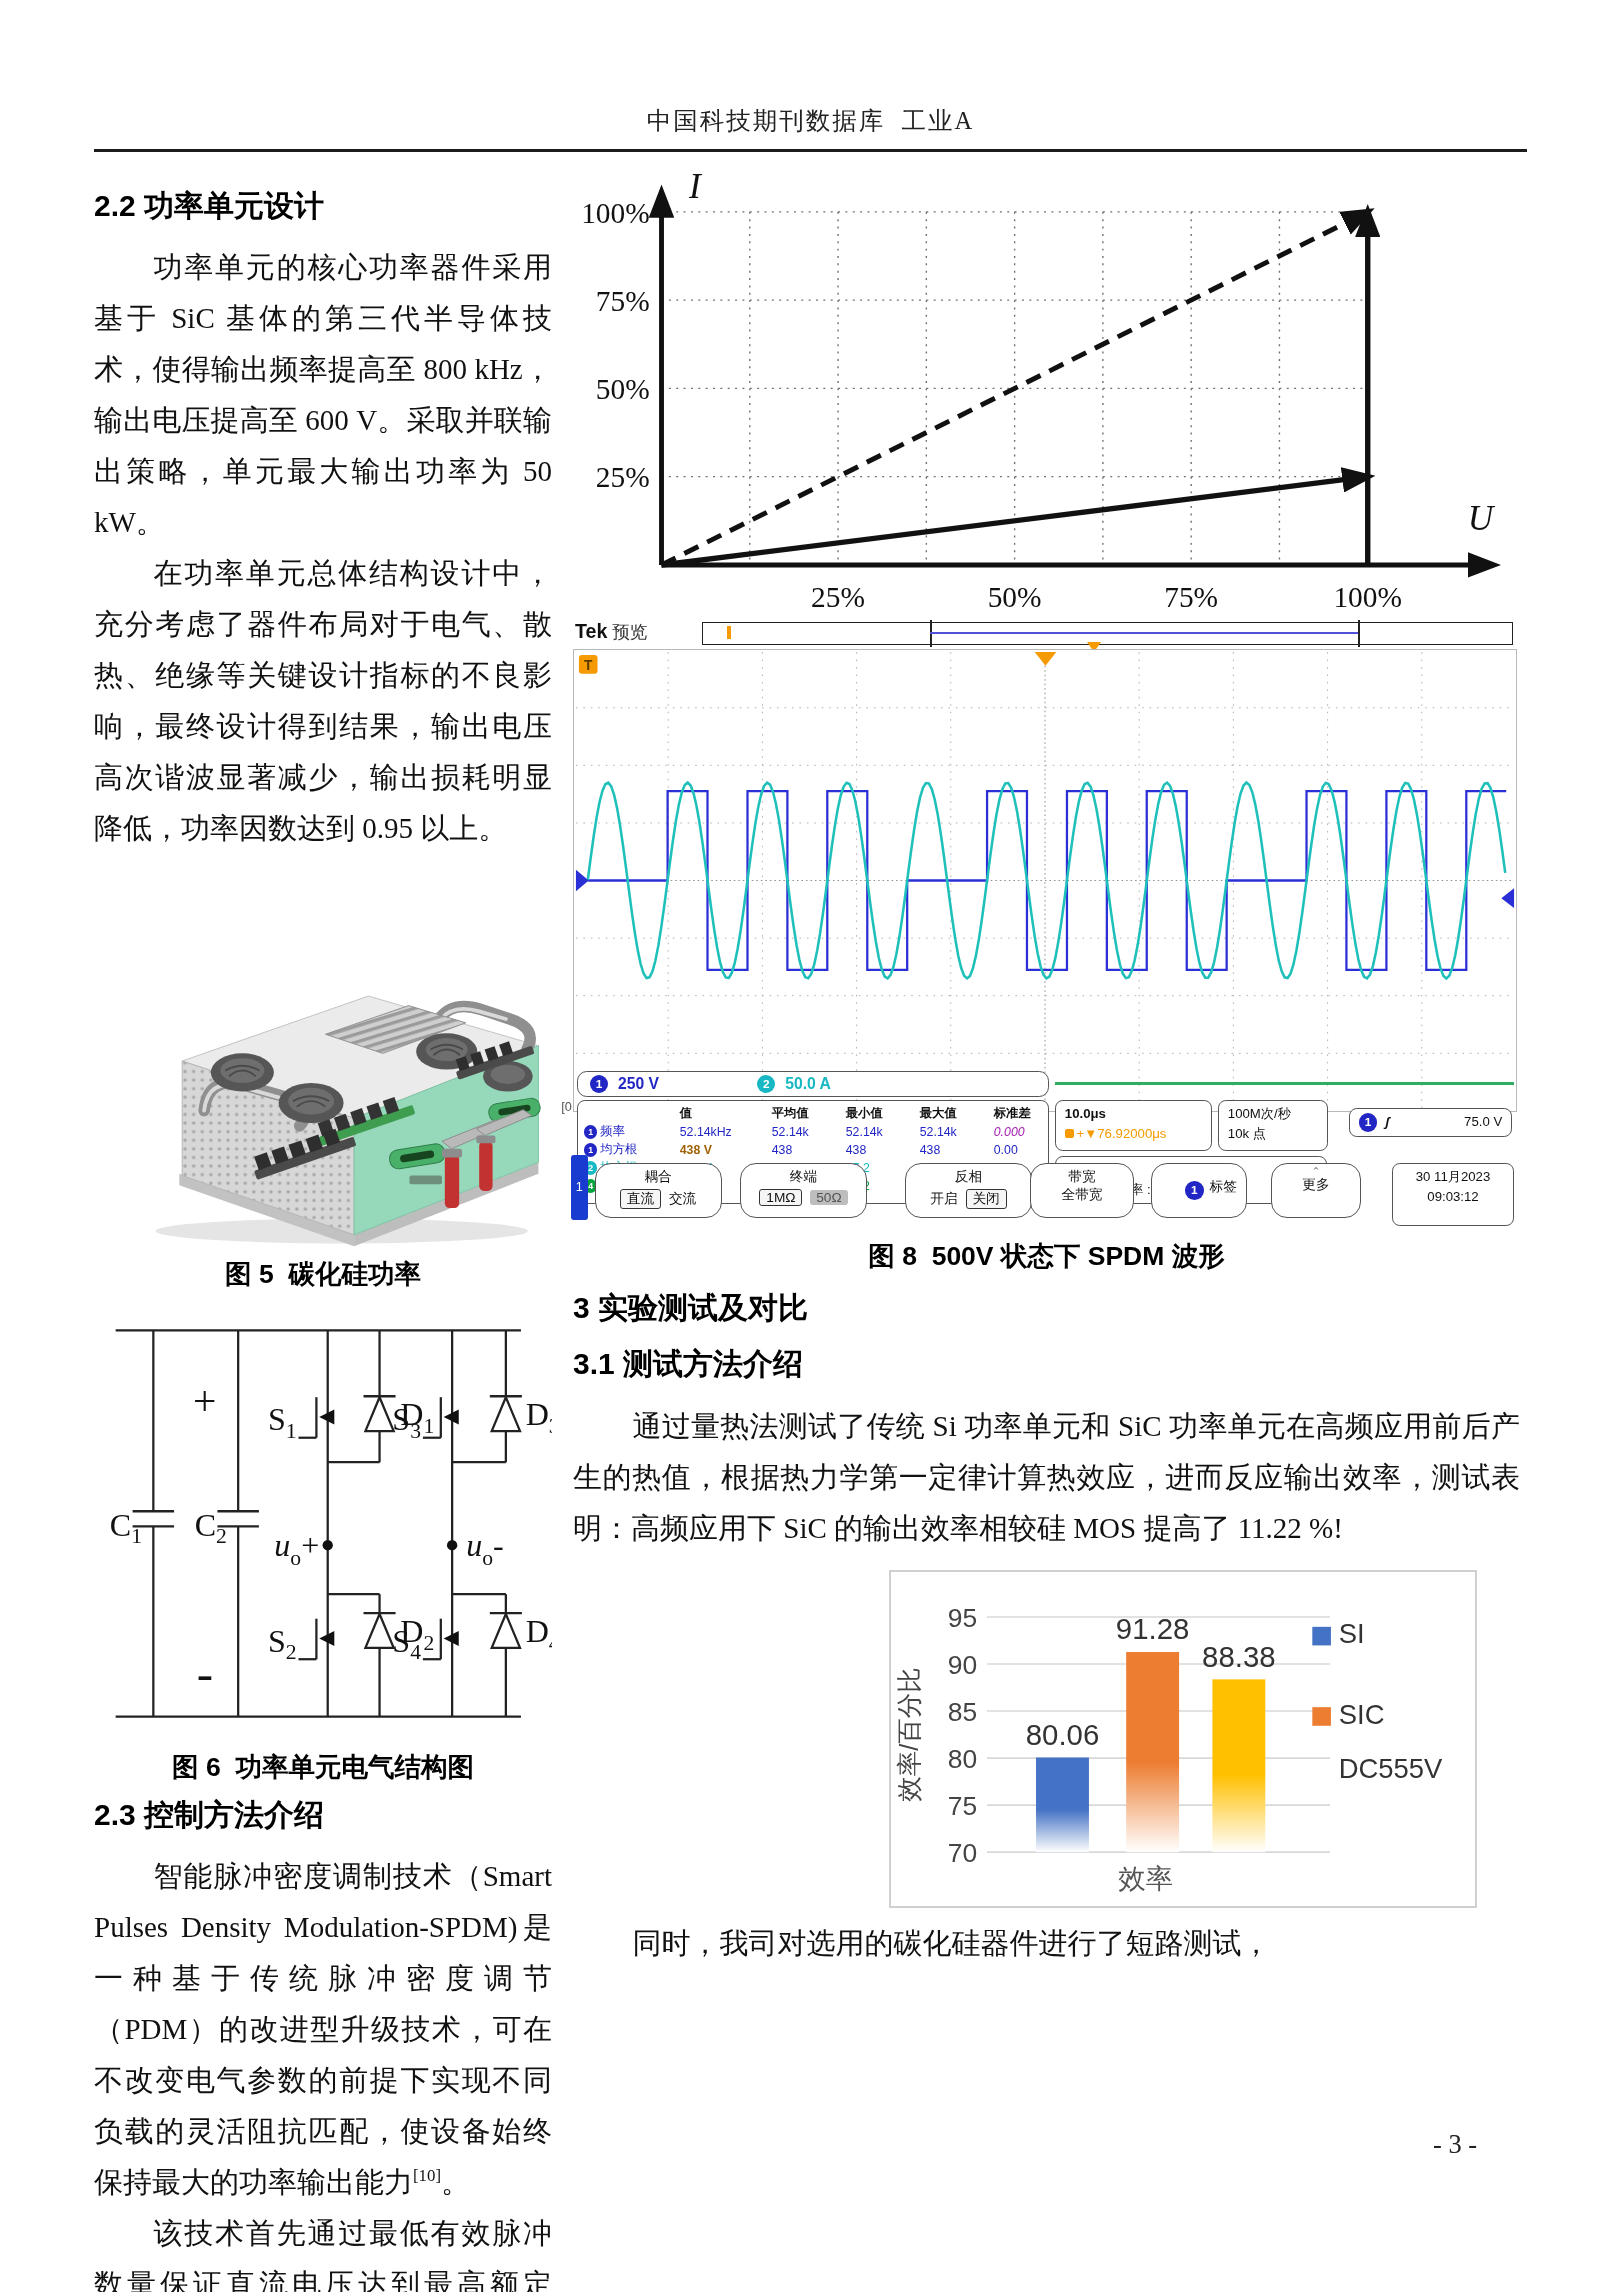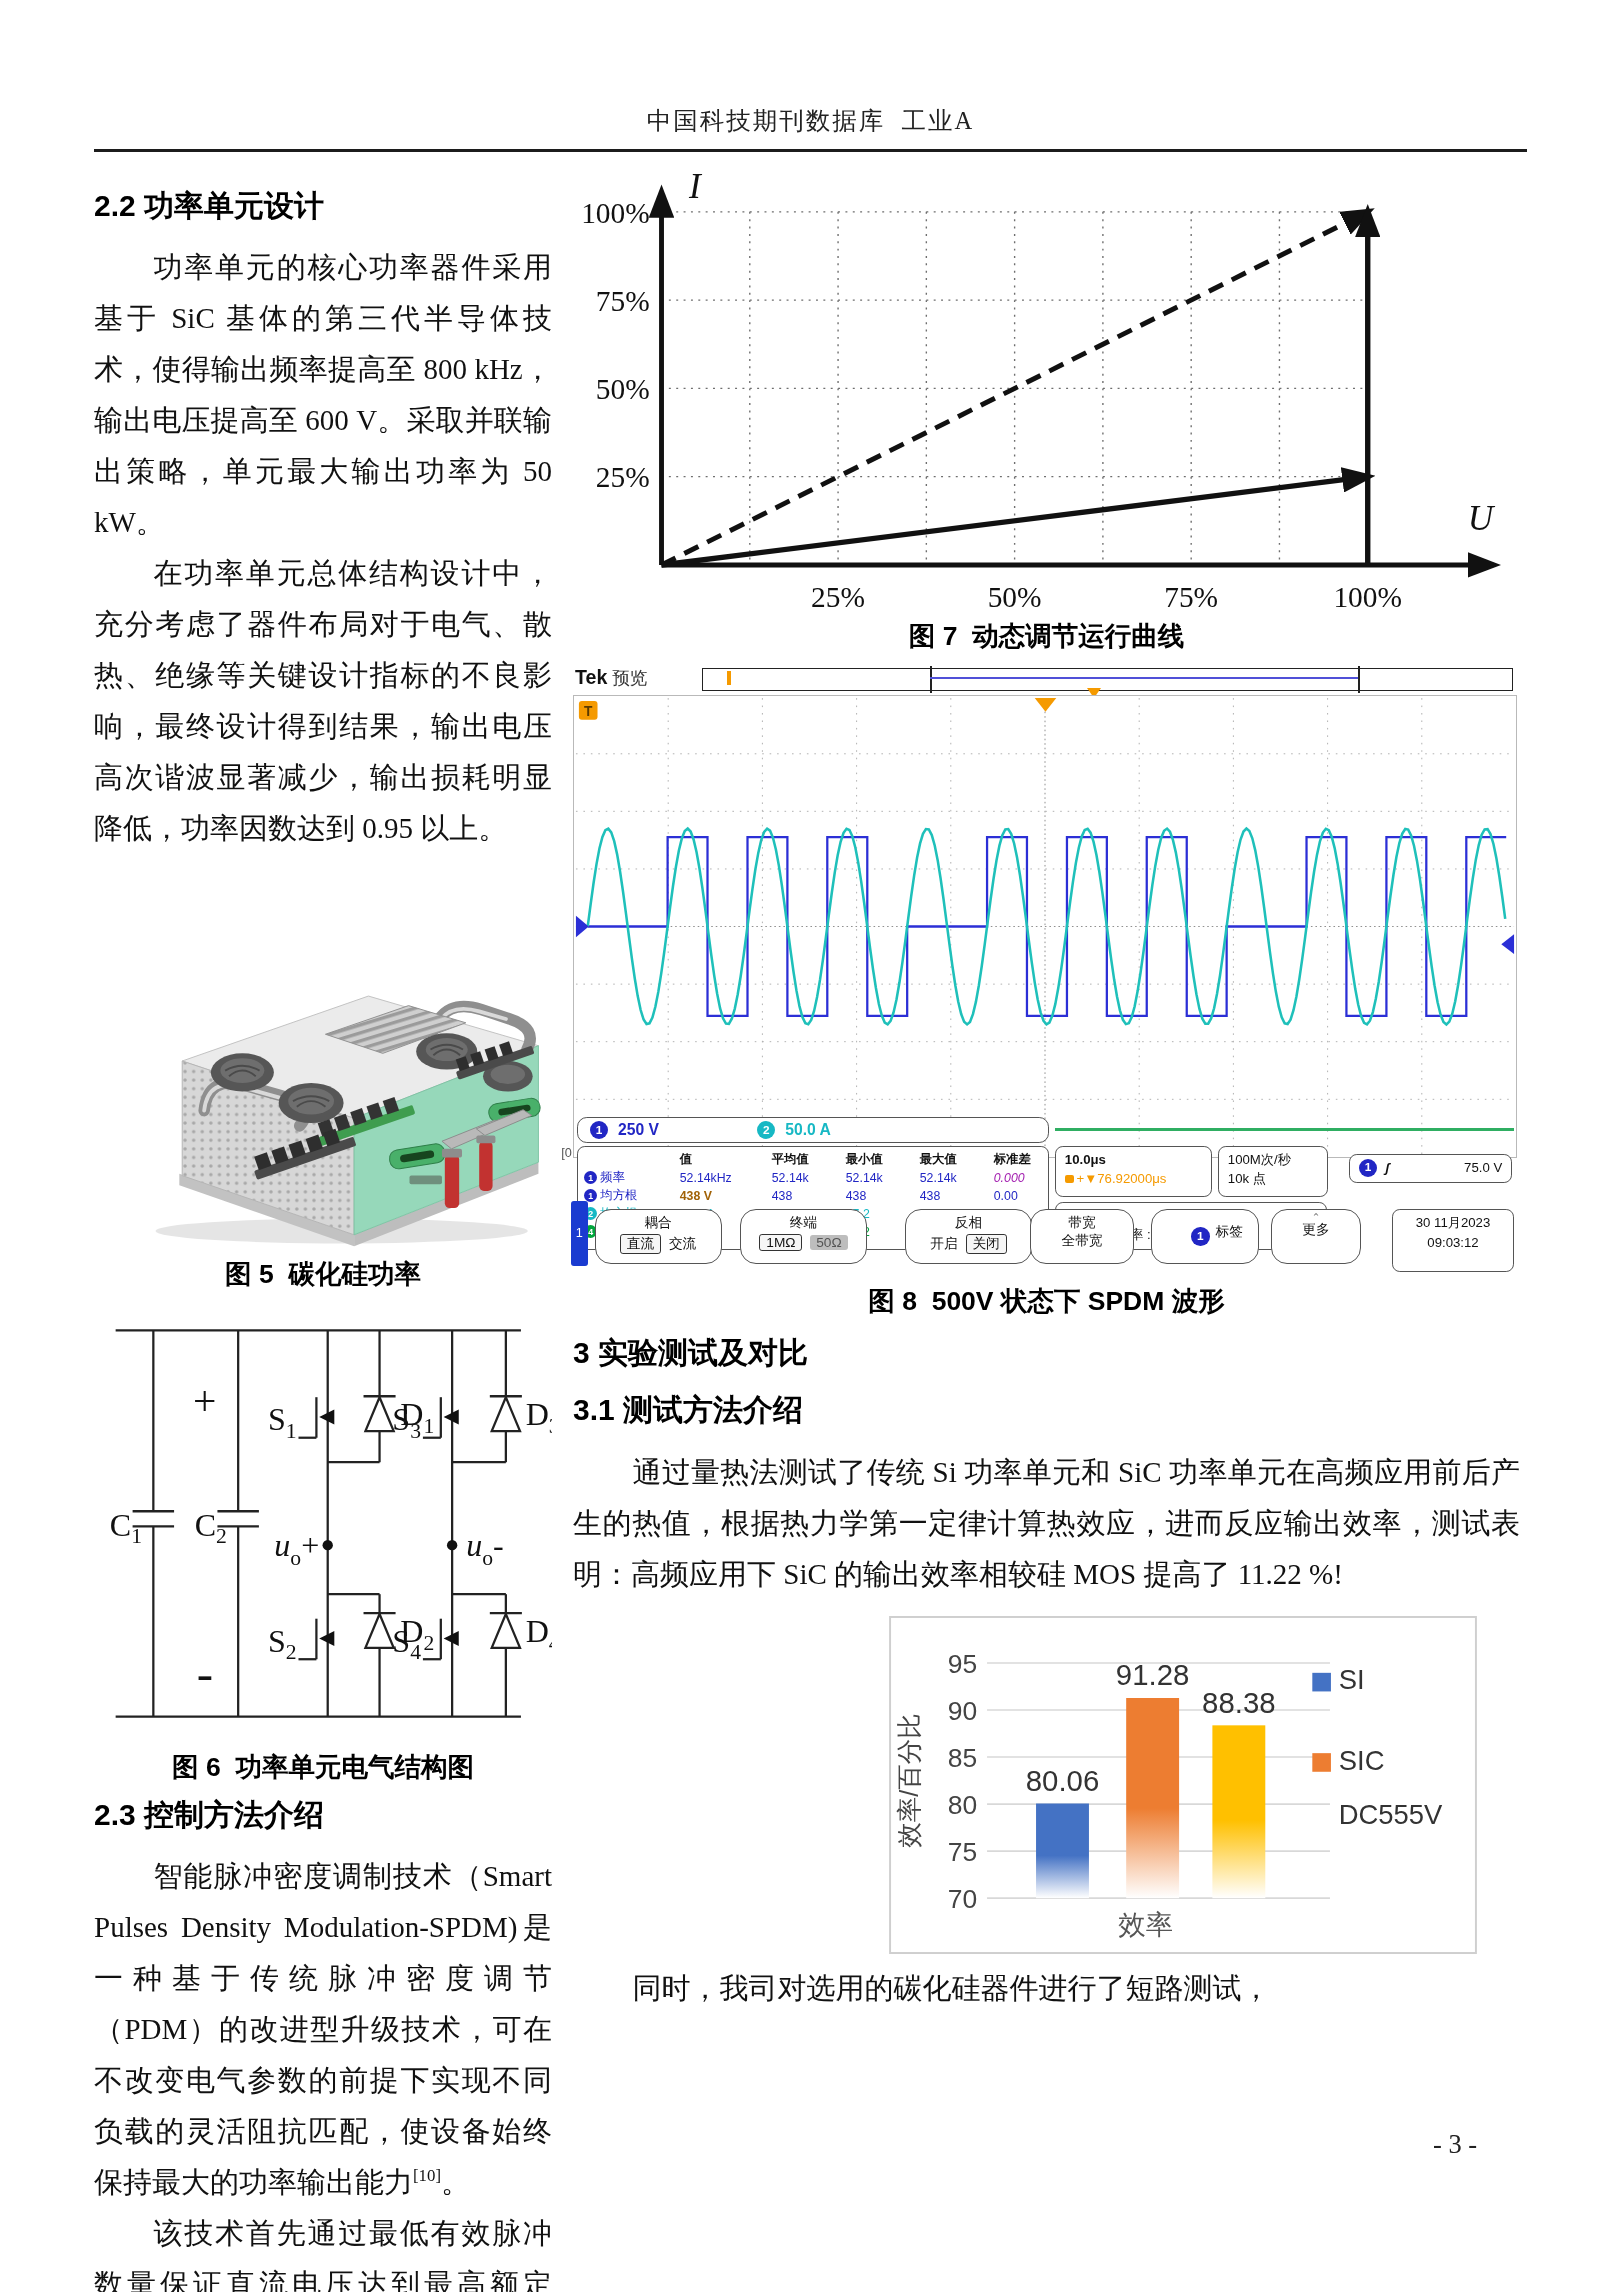--- a/index.html
+++ b/index.html
@@ -298,21 +298,20 @@
           <text x="78" y="341" text-anchor="end">25%</text>
           <text x="270" y="463" text-anchor="middle">25%</text>
           <text x="450" y="463" text-anchor="middle">50%</text>
           <text x="630" y="463" text-anchor="middle">75%</text>
           <text x="810" y="463" text-anchor="middle">100%</text>
           <text x="118" y="46" font-size="36" font-style="italic">I</text>
           <text x="912" y="384" font-size="36" font-style="italic">U</text>
         </g>
       </svg>
     </div>
-    <div class="caption">图 7  动态调节运行曲线</div>
 
     <div class="scope">
       <div class="tek-label"><span class="tek-brand">Tek</span> <span>预览</span></div>
       <div class="tek-topbar">
         <span class="tb-pulse"></span>
         <span class="tb-div" style="left:28%;"></span>
         <span class="tb-blue"></span>
         <span class="tb-div" style="left:81%;"></span>
         <span class="tb-tri"></span>
       </div>
@@ -438,21 +437,21 @@
         <div>反相</div>
         <div class="opt-row">
             <span>开启</span>
             <span class="opt-sel">关闭</span>
           </div>
       </div>
       <div class="btn" style="left:457px;width:104px;">
         <div>带宽</div>
         <div>全带宽</div>
       </div>
-      <div class="btn" style="left:578px;width:108px;padding-top:13.7px;padding-left:24px;">
+      <div class="btn" style="left:578px;width:96px;padding-top:13.7px;padding-left:24px;">
         <span class="chb" style="background:#2126c4;vertical-align:-3.9px;margin-right:5.9px;">1</span><span>标签</span>
       </div>
       <div class="btn" style="left:698px;width:90px;">
         <div style="color:#888;font-size:10.8px;line-height:7.8px;">⌃</div>
         <div>更多</div>
       </div>
       <div class="sbox dt-box" style="left:819px;top:545px;width:122px;height:63px;">
         <div>30 11月2023</div>
         <div>09:03:12</div>
       </div>

